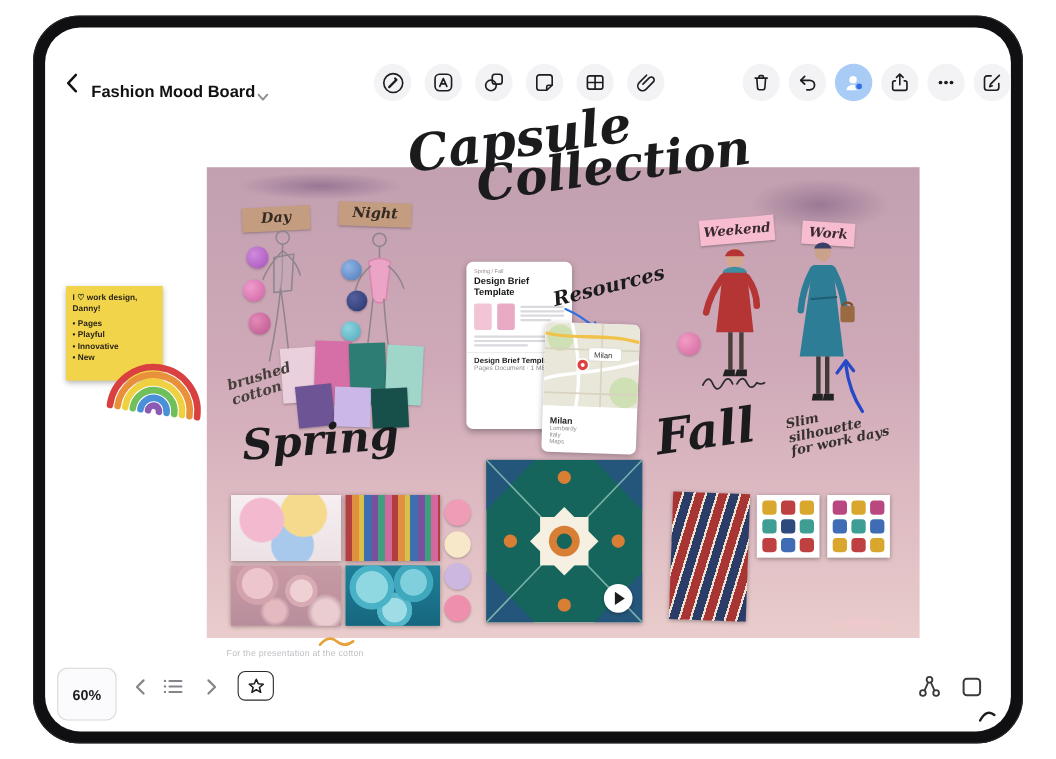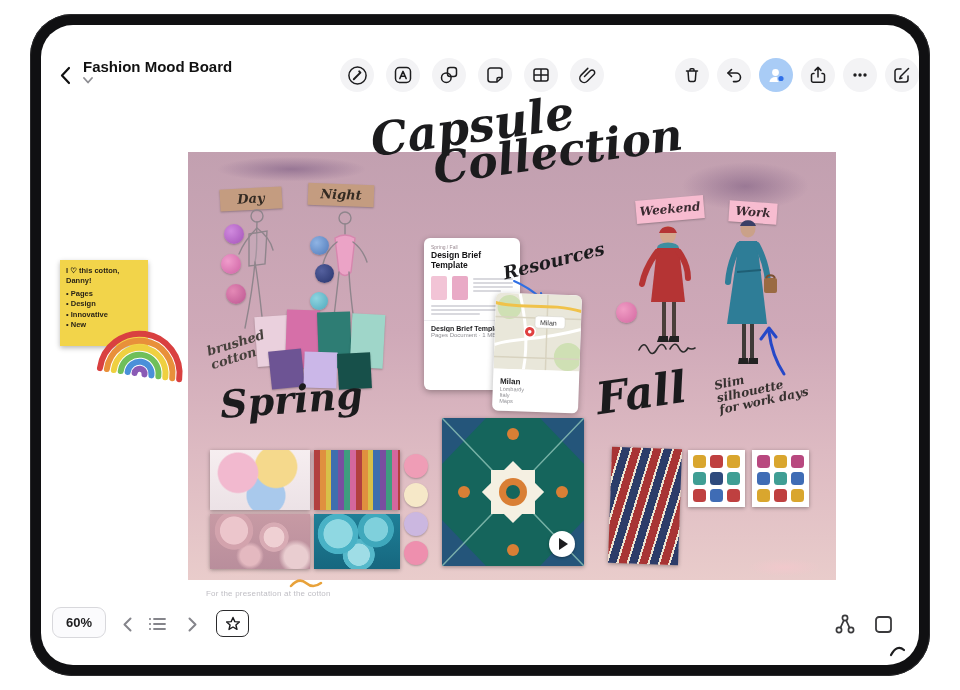--- a/index.html
+++ b/index.html
@@ -13,21 +13,21 @@
   .status-left{display:flex;gap:7px;font-size:12px;font-weight:700;color:#111;}
   .status-right{display:flex;align-items:center;gap:5px;font-size:12px;font-weight:700;color:#111;}
   .battery{position:relative;display:inline-block;width:23px;height:11px;border:1px solid rgba(0,0,0,.4);border-radius:3px;}
   .battery i{position:absolute;left:1.5px;top:1.5px;bottom:1.5px;right:1.5px;background:#000;border-radius:1.5px;}
   .battery::after{content:"";position:absolute;right:-4px;top:3px;width:2.5px;height:5px;background:rgba(0,0,0,.4);border-radius:0 2px 2px 0;}
 
   
   button{border:none;background:none;padding:0;font-family:inherit;}
   .navbar-row{position:absolute;left:0;right:0;top:33px;height:34px;}
   .back-btn{position:absolute;left:9px;top:0;width:30px;height:34px;display:flex;align-items:center;justify-content:center;}
-  .title-btn{position:absolute;left:42px;top:0;height:34px;display:flex;align-items:flex-start;gap:2px;font-size:15px;font-weight:700;color:#111;flex-direction:column;}
+  .title-btn{position:absolute;left:42px;top:0;height:34px;display:flex;align-items:flex-end;gap:2px;font-size:15px;font-weight:700;color:#111;}
   .tools-center{position:absolute;left:299px;top:0;display:flex;gap:12px;}
   .tools-right{position:absolute;left:634px;top:0;display:flex;gap:8px;}
   .circle-btn{width:34px;height:34px;border-radius:50%;background:#f3f3f5;display:flex;align-items:center;justify-content:center;}
   .circle-btn.collab{background:var(--accent-soft,#a9ccf6);}
   .icon{display:block;}
 
   
   .board{position:absolute;left:147px;top:127px;width:648px;height:428px;
     background:
       radial-gradient(closest-side at 16% 4%, rgba(116,84,126,.55), transparent 72%),
@@ -52,21 +52,21 @@
 
   
   .sticky{position:absolute;left:19px;top:235px;width:88px;height:86px;background:var(--sticky-yellow,#f2d44a);box-shadow:0 2px 5px rgba(0,0,0,.28);padding:6px 6px;box-sizing:border-box;font-size:7.5px;line-height:1.35;color:#2a2417;font-weight:700;}
   .sticky .items div::before{content:"•  ";}
 
   .geo-panel{background:#fff;padding:5px;display:grid;grid-template-columns:repeat(3,13px);grid-auto-rows:13px;gap:4px;}
   .geo-panel i{border-radius:3.5px;display:block;}
   .g1{background:#d9a62e;}.g2{background:#bf4040;}.g3{background:#3f9e94;}.g4{background:#3f6cb5;}.g5{background:#b8487f;}.g6{background:#2e4a7d;}
 
   
-  .zoom-btn{position:absolute;left:11px;top:582px;width:54px;height:31px;border:1px solid #d8d8dc;border-radius:9px;background:#fbfbfd;font-size:13px;font-weight:700;color:#1d1d1f;display:flex;align-items:center;justify-content:center;}
+  .zoom-btn{position:absolute;left:11px;top:582px;width:54px;height:48px;border:1px solid #d8d8dc;border-radius:9px;background:#fbfbfd;font-size:13px;font-weight:700;color:#1d1d1f;display:flex;align-items:center;justify-content:center;}
   .flat-btn{position:absolute;display:flex;align-items:center;justify-content:center;}
   .star-btn{position:absolute;left:175px;top:585px;width:33px;height:27px;border:1.6px solid #2a2a2c;border-radius:7px;display:flex;align-items:center;justify-content:center;background:#fff;}
 
   .caption{position:absolute;left:165px;top:564px;font-size:8px;color:#bfbec4;letter-spacing:.2px;}
 </style>
 </head>
 <body>
 
 <div class="stage">
  <div class="device">
@@ -380,25 +380,25 @@
        </div>
      </div>
    </div>
 
    <div class="script abs" style="left:331px;top:70px;transform:rotate(-8deg);z-index:5;">
      <div style="font-size:46px;">Capsule</div>
      <div style="font-size:44px;margin:-10px 0 0 58px;">Collection</div>
    </div>
 
    <div class="sticky">
-     <div>I ♡ this cotton,</div>
+     <div>I ♡ work design,</div>
      <div style="margin-bottom:3px;">Danny!</div>
      <div class="items">
        <div>Pages</div>
-       <div>Design</div>
+       <div>Playful</div>
        <div>Innovative</div>
        <div>New</div>
      </div>
    </div>
 
    <svg class="abs" style="left:57px;top:281px;transform:rotate(8deg);" width="92" height="72" viewBox="0 0 92 72" fill="none" stroke-linecap="round">
      <path d="M6 68 A40 40 0 0 1 86 68" stroke="#d94040" stroke-width="6"></path>
      <path d="M13 68 A33 33 0 0 1 79 68" stroke="#e8903a" stroke-width="6"></path>
      <path d="M20 68 A26 26 0 0 1 72 68" stroke="#efd040" stroke-width="6"></path>
      <path d="M27 68 A19 19 0 0 1 65 68" stroke="#6fbf5a" stroke-width="6"></path>

